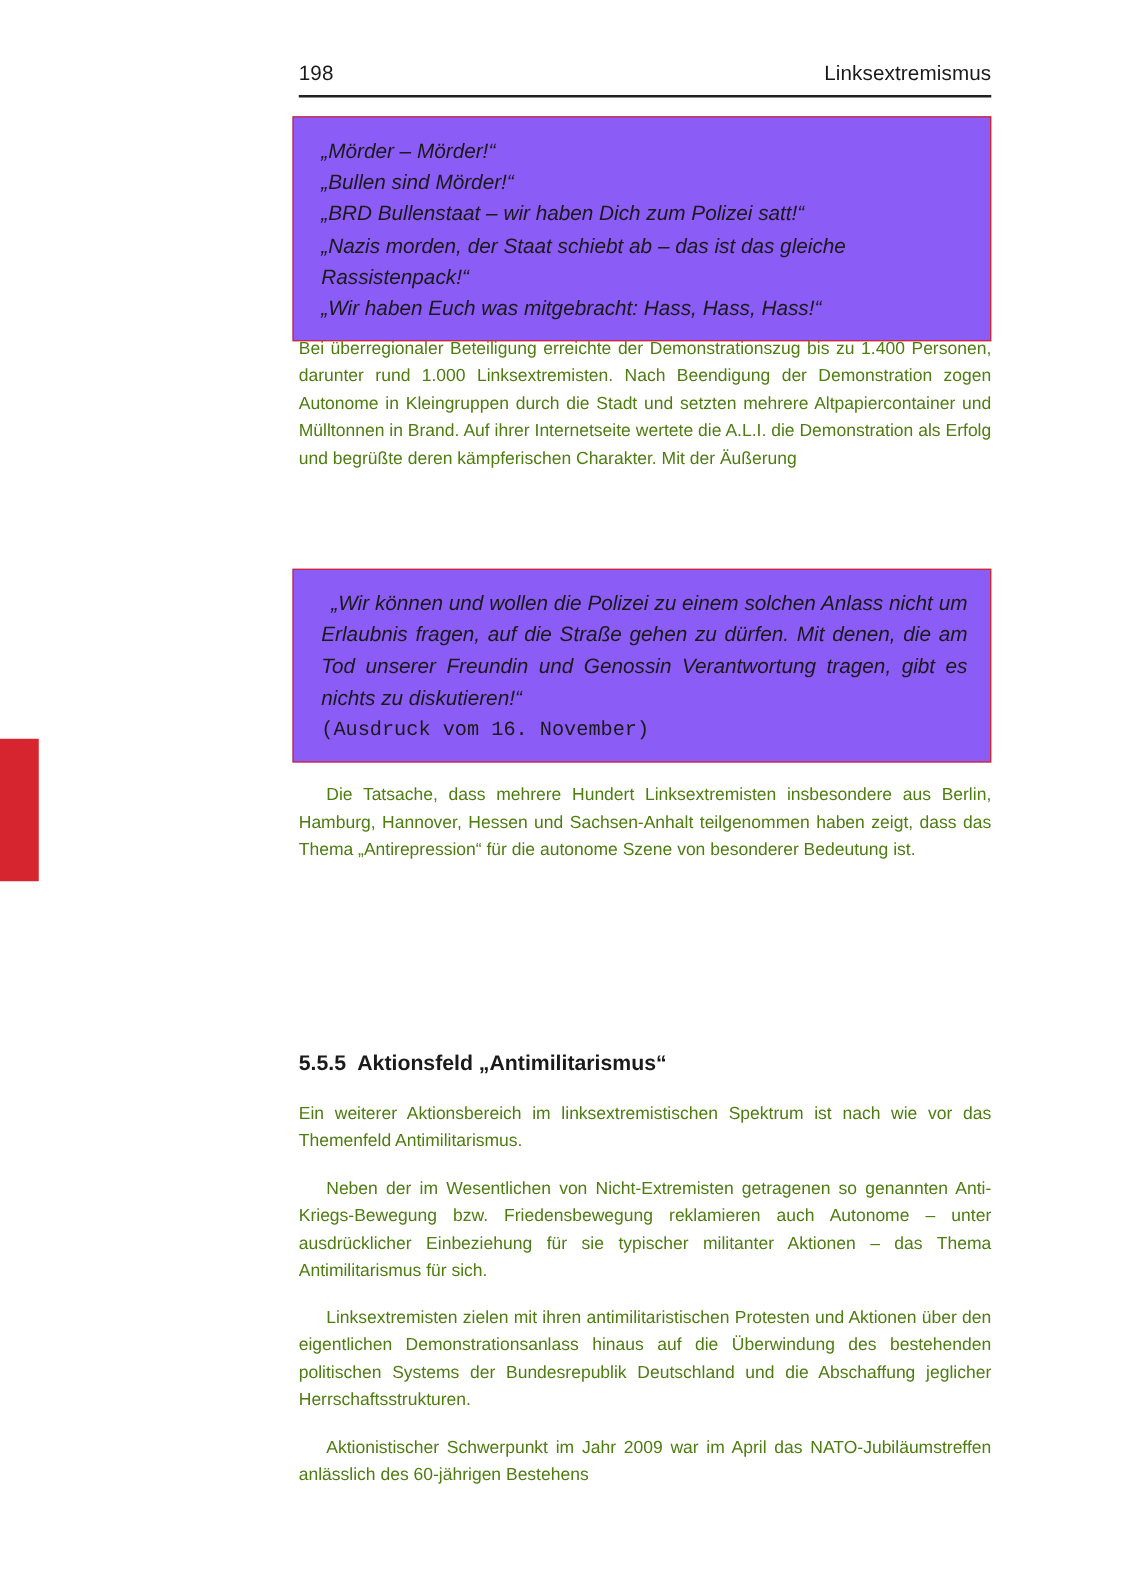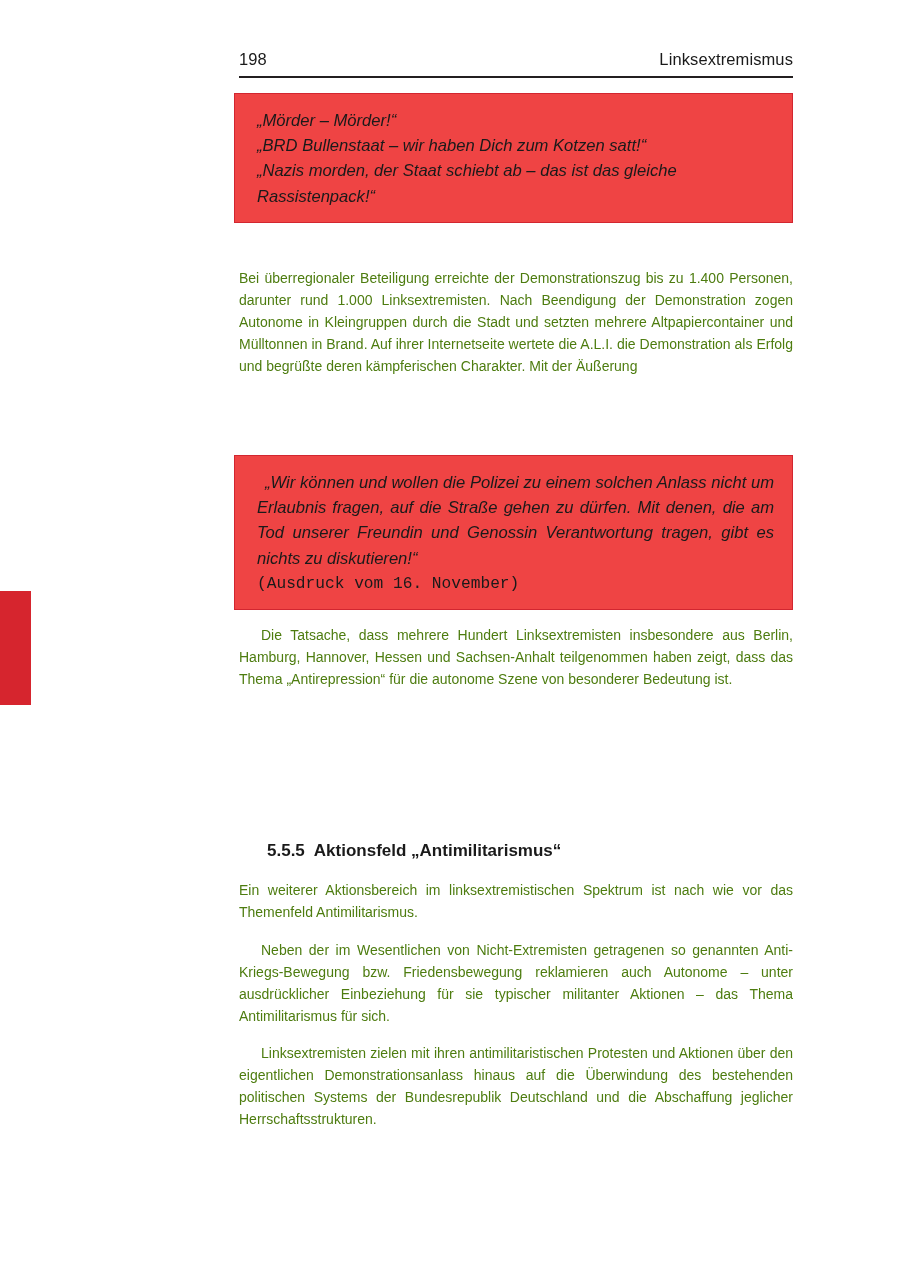--- a/index.html
+++ b/index.html
@@ -75,21 +75,21 @@
     left: 239px;
     width: 554px;
   }
 
   
   .quote-box {
     position: absolute;
     left: 234px;
     width: 559px;
     border: 1.8px solid #d22630;
-    background: #ef4444;
+    background: #8b5cf6;
     box-sizing: border-box;
   }
   .quote-box .inner {
     padding: 14px 18px 13px 22px;
   }
   .quote-line {
     font-style: italic;
     font-size: 16.6px;
     line-height: 1.52;
     color: #1a1a1a;
@@ -132,21 +132,21 @@
 
   .section-heading {
     position: absolute;
     left: 239px;
     width: 554px;
     top: 841px;
     font-size: 17px;
     font-weight: bold;
     color: #1a1a1a;
   }
-  .section-heading .num { margin-right: 9px; margin-left: 28px; }
+  .section-heading .num { margin-right: 9px; }
 
   #para-block-3 { top: 880px; }
 
   .body-para + .body-para { margin-top: 16px; }
 </style>
 </head>
 <body>
 
 <div class="page">
 
@@ -154,22 +154,24 @@
 
   <div class="running-head">
     <span class="folio">198</span>
     <span class="chapter">Linksextremismus</span>
   </div>
   <div class="head-rule"></div>
 
   <div class="quote-box" id="quote-box-1">
     <div class="inner">
       <div class="quote-line">„Mörder – Mörder!“</div>
-      <div class="quote-line">„BRD Bullenstaat – wir haben Dich zum Kotzen satt!“</div>
+      <div class="quote-line">„Bullen sind Mörder!“</div>
+      <div class="quote-line">„BRD Bullenstaat – wir haben Dich zum Polizei satt!“</div>
       <div class="quote-line">„Nazis morden, der Staat schiebt ab – das ist das gleiche Rassistenpack!“</div>
+      <div class="quote-line">„Wir haben Euch was mitgebracht: Hass, Hass, Hass!“</div>
     </div>
   </div>
 
 
   <div class="col" id="para-block-1">
     <p class="body-para">Bei überregionaler Beteiligung erreichte der Demonstrationszug bis zu 1.400 Personen, darunter rund 1.000 Linksextremisten. Nach Beendigung der Demonstration zogen Autonome in Kleingruppen durch die Stadt und setzten mehrere Altpapiercontainer und Mülltonnen in Brand. Auf ihrer Internetseite wertete die A.L.I. die Demonstration als Erfolg und begrüßte deren kämpferischen Charakter. Mit der Äußerung</p>
   </div>
 
   <div class="quote-box" id="quote-box-2">
     <div class="inner">
@@ -183,15 +185,16 @@
   </div>
 
   <div class="section-heading">
     <span class="num">5.5.5</span><span>Aktionsfeld „Antimilitarismus“</span>
   </div>
 
   <div class="col" id="para-block-3">
     <p class="body-para">Ein weiterer Aktionsbereich im linksextremistischen Spektrum ist nach wie vor das Themenfeld Antimilitarismus.</p>
     <p class="body-para indent">Neben der im Wesentlichen von Nicht-Extremisten getragenen so genannten Anti-Kriegs-Bewegung bzw. Friedensbewegung reklamieren auch Autonome – unter ausdrücklicher Einbeziehung für sie typischer militanter Aktionen – das Thema Antimilitarismus für sich.</p>
     <p class="body-para indent">Linksextremisten zielen mit ihren antimilitaristischen Protesten und Aktionen über den eigentlichen Demonstrationsanlass hinaus auf die Überwindung des bestehenden politischen Systems der Bundesrepublik Deutschland und die Abschaffung jeglicher Herrschaftsstrukturen.</p>
+    <p class="body-para indent">Aktionistischer Schwerpunkt im Jahr 2009 war im April das NATO-Jubiläumstreffen anlässlich des 60-jährigen Bestehens</p>
   </div>
 
 </div>
 
 </body></html>

